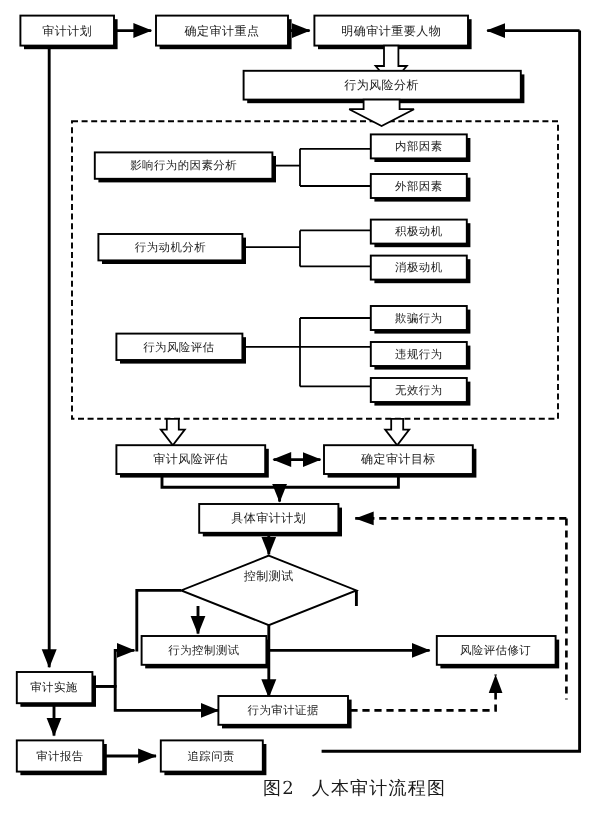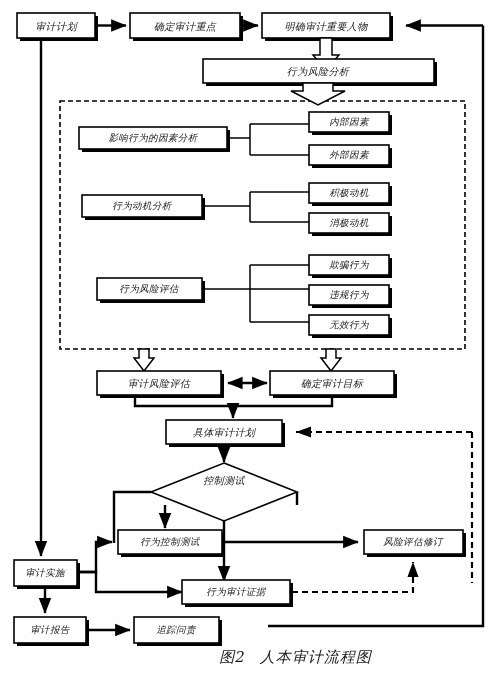--- a/index.html
+++ b/index.html
@@ -10,21 +10,20 @@
   body {
     width: 503px;
     height: 681px;
     font-family: "DejaVu Sans", "Liberation Sans", sans-serif;
     overflow: hidden;
   }
   #figure-root {
     position: relative;
     width: 503px;
     height: 533px;
-    font-style: italic;
   }
   svg#flow {
     position: absolute;
     top: 0;
     left: 0;
     width: 503px;
     height: 681px;
   }
   .node-rect {
     fill: #ffffff;

